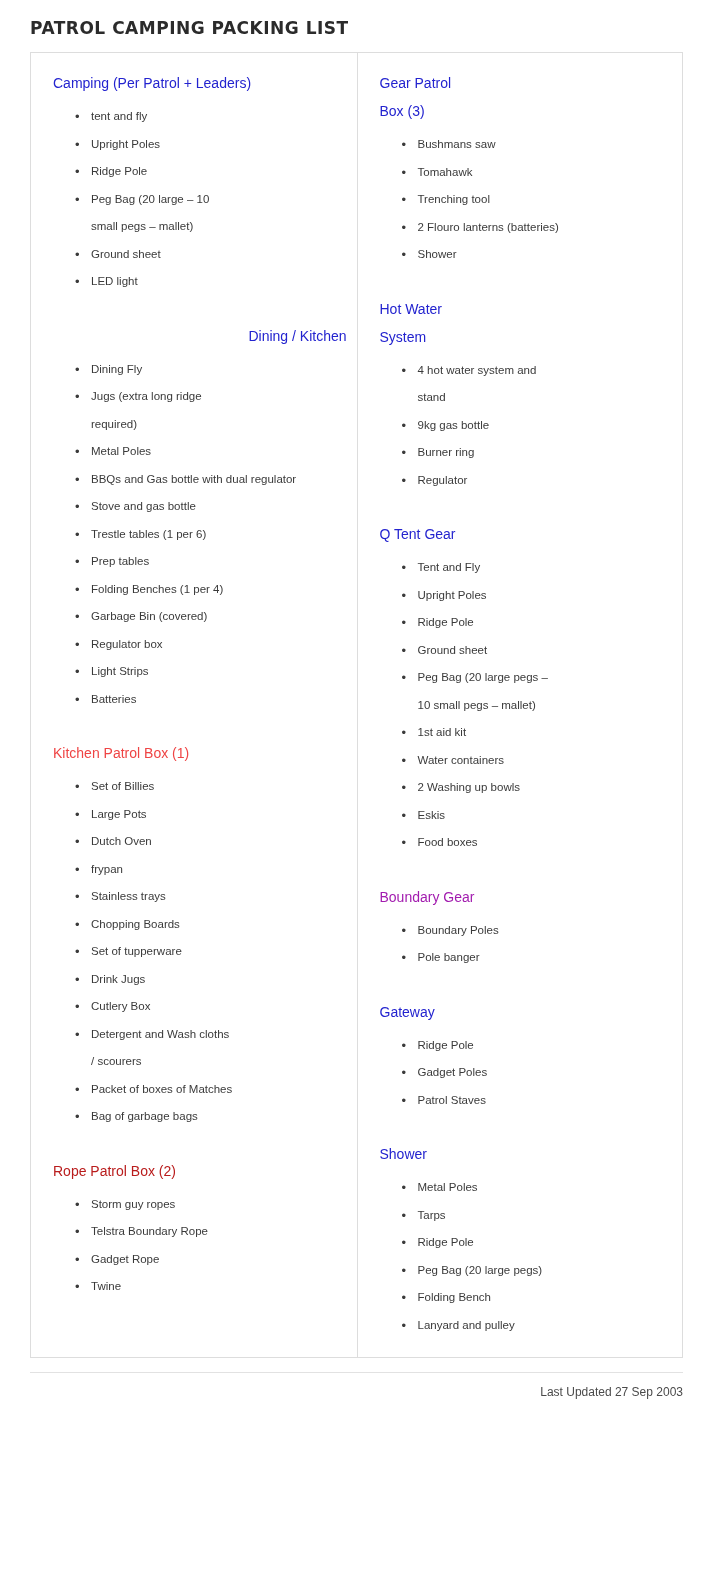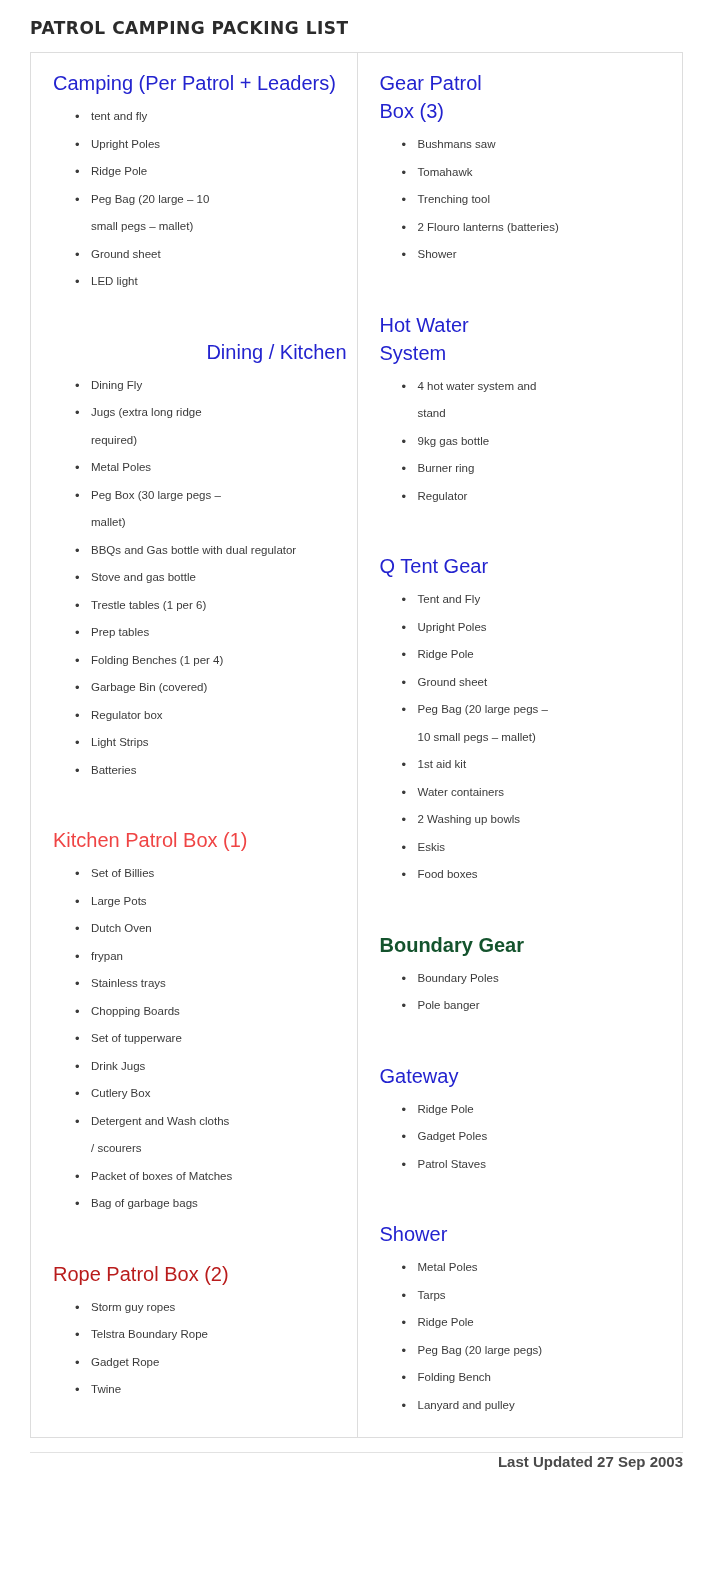--- a/index.html
+++ b/index.html
@@ -33,27 +33,27 @@
   }
   .col {
     width: 50%;
     padding: 16px 10px 18px 22px;
   }
   .col + .col {
     border-left: 1px solid #dddddd;
   }
   .sec-title {
     color: #2323cf;
-    font-size: 20px;
+    font-size: 14px;
     line-height: 28px;
     margin: 0 0 6px 0;
     font-weight: normal;
   }
   .sec-title.spaced {
-    margin-top: 42px;
+    margin-top: 26px;
   }
   .sec-title .line2 { display: block; }
   ul.items {
     list-style: none;
     margin: 0 0 0 0;
     padding: 0 0 0 22px;
   }
   ul.items li {
     position: relative;
     font-size: 11.5px;
@@ -70,24 +70,25 @@
     color: #3a3a3a;
     line-height: 27.5px;
   }
   ul.items li .cont {
     display: block;
     padding-left: 0;
   }
   .footer {
     margin: 14px 14px 10px 14px;
     border-top: 1px solid #e2e2e2;
+    padding-top: 12px;
     text-align: right;
-    font-size: 15px;
+    font-size: 12px;
     color: #4a4a4a;
-    font-weight: bold;
+    font-weight: normal;
   }
 </style>
 </head>
 <body>
 
 <div class="page">
 
   <h1 class="page-title">PATROL CAMPING PACKING LIST</h1>
 
   <div class="table-wrap">
@@ -99,21 +100,20 @@
           <li><span>Ridge Pole</span></li>
           <li><span>Peg Bag (20 large – 10</span><span class="cont">small pegs – mallet)</span></li>
           <li><span>Ground sheet</span></li>
           <li><span>LED light</span></li>
         </ul>
         <div class="sec-title spaced" style="color: rgb(35, 35, 207); text-align: right;"><span>Dining / Kitchen</span></div>
         <ul class="items">
           <li><span>Dining Fly</span></li>
           <li><span>Jugs (extra long ridge</span><span class="cont">required)</span></li>
           <li><span>Metal Poles</span></li>
-          <li><span>Peg Box (30 large pegs –</span><span class="cont">mallet)</span></li>
           <li><span>BBQs and Gas bottle with dual regulator</span></li>
           <li><span>Stove and gas bottle</span></li>
           <li><span>Trestle tables (1 per 6)</span></li>
           <li><span>Prep tables</span></li>
           <li><span>Folding Benches (1 per 4)</span></li>
           <li><span>Garbage Bin (covered)</span></li>
           <li><span>Regulator box</span></li>
           <li><span>Light Strips</span></li>
           <li><span>Batteries</span></li>
         </ul>
@@ -162,21 +162,21 @@
           <li><span>Upright Poles</span></li>
           <li><span>Ridge Pole</span></li>
           <li><span>Ground sheet</span></li>
           <li><span>Peg Bag (20 large pegs –</span><span class="cont">10 small pegs – mallet)</span></li>
           <li><span>1st aid kit</span></li>
           <li><span>Water containers</span></li>
           <li><span>2 Washing up bowls</span></li>
           <li><span>Eskis</span></li>
           <li><span>Food boxes</span></li>
         </ul>
-        <div class="sec-title spaced" style="color: #14532d; font-weight: bold;"><span>Boundary Gear</span></div>
+        <div class="sec-title spaced" style="color: #a21caf;"><span>Boundary Gear</span></div>
         <ul class="items">
           <li><span>Boundary Poles</span></li>
           <li><span>Pole banger</span></li>
         </ul>
         <div class="sec-title spaced" style="color: rgb(35, 35, 207);"><span>Gateway</span></div>
         <ul class="items">
           <li><span>Ridge Pole</span></li>
           <li><span>Gadget Poles</span></li>
           <li><span>Patrol Staves</span></li>
         </ul>

